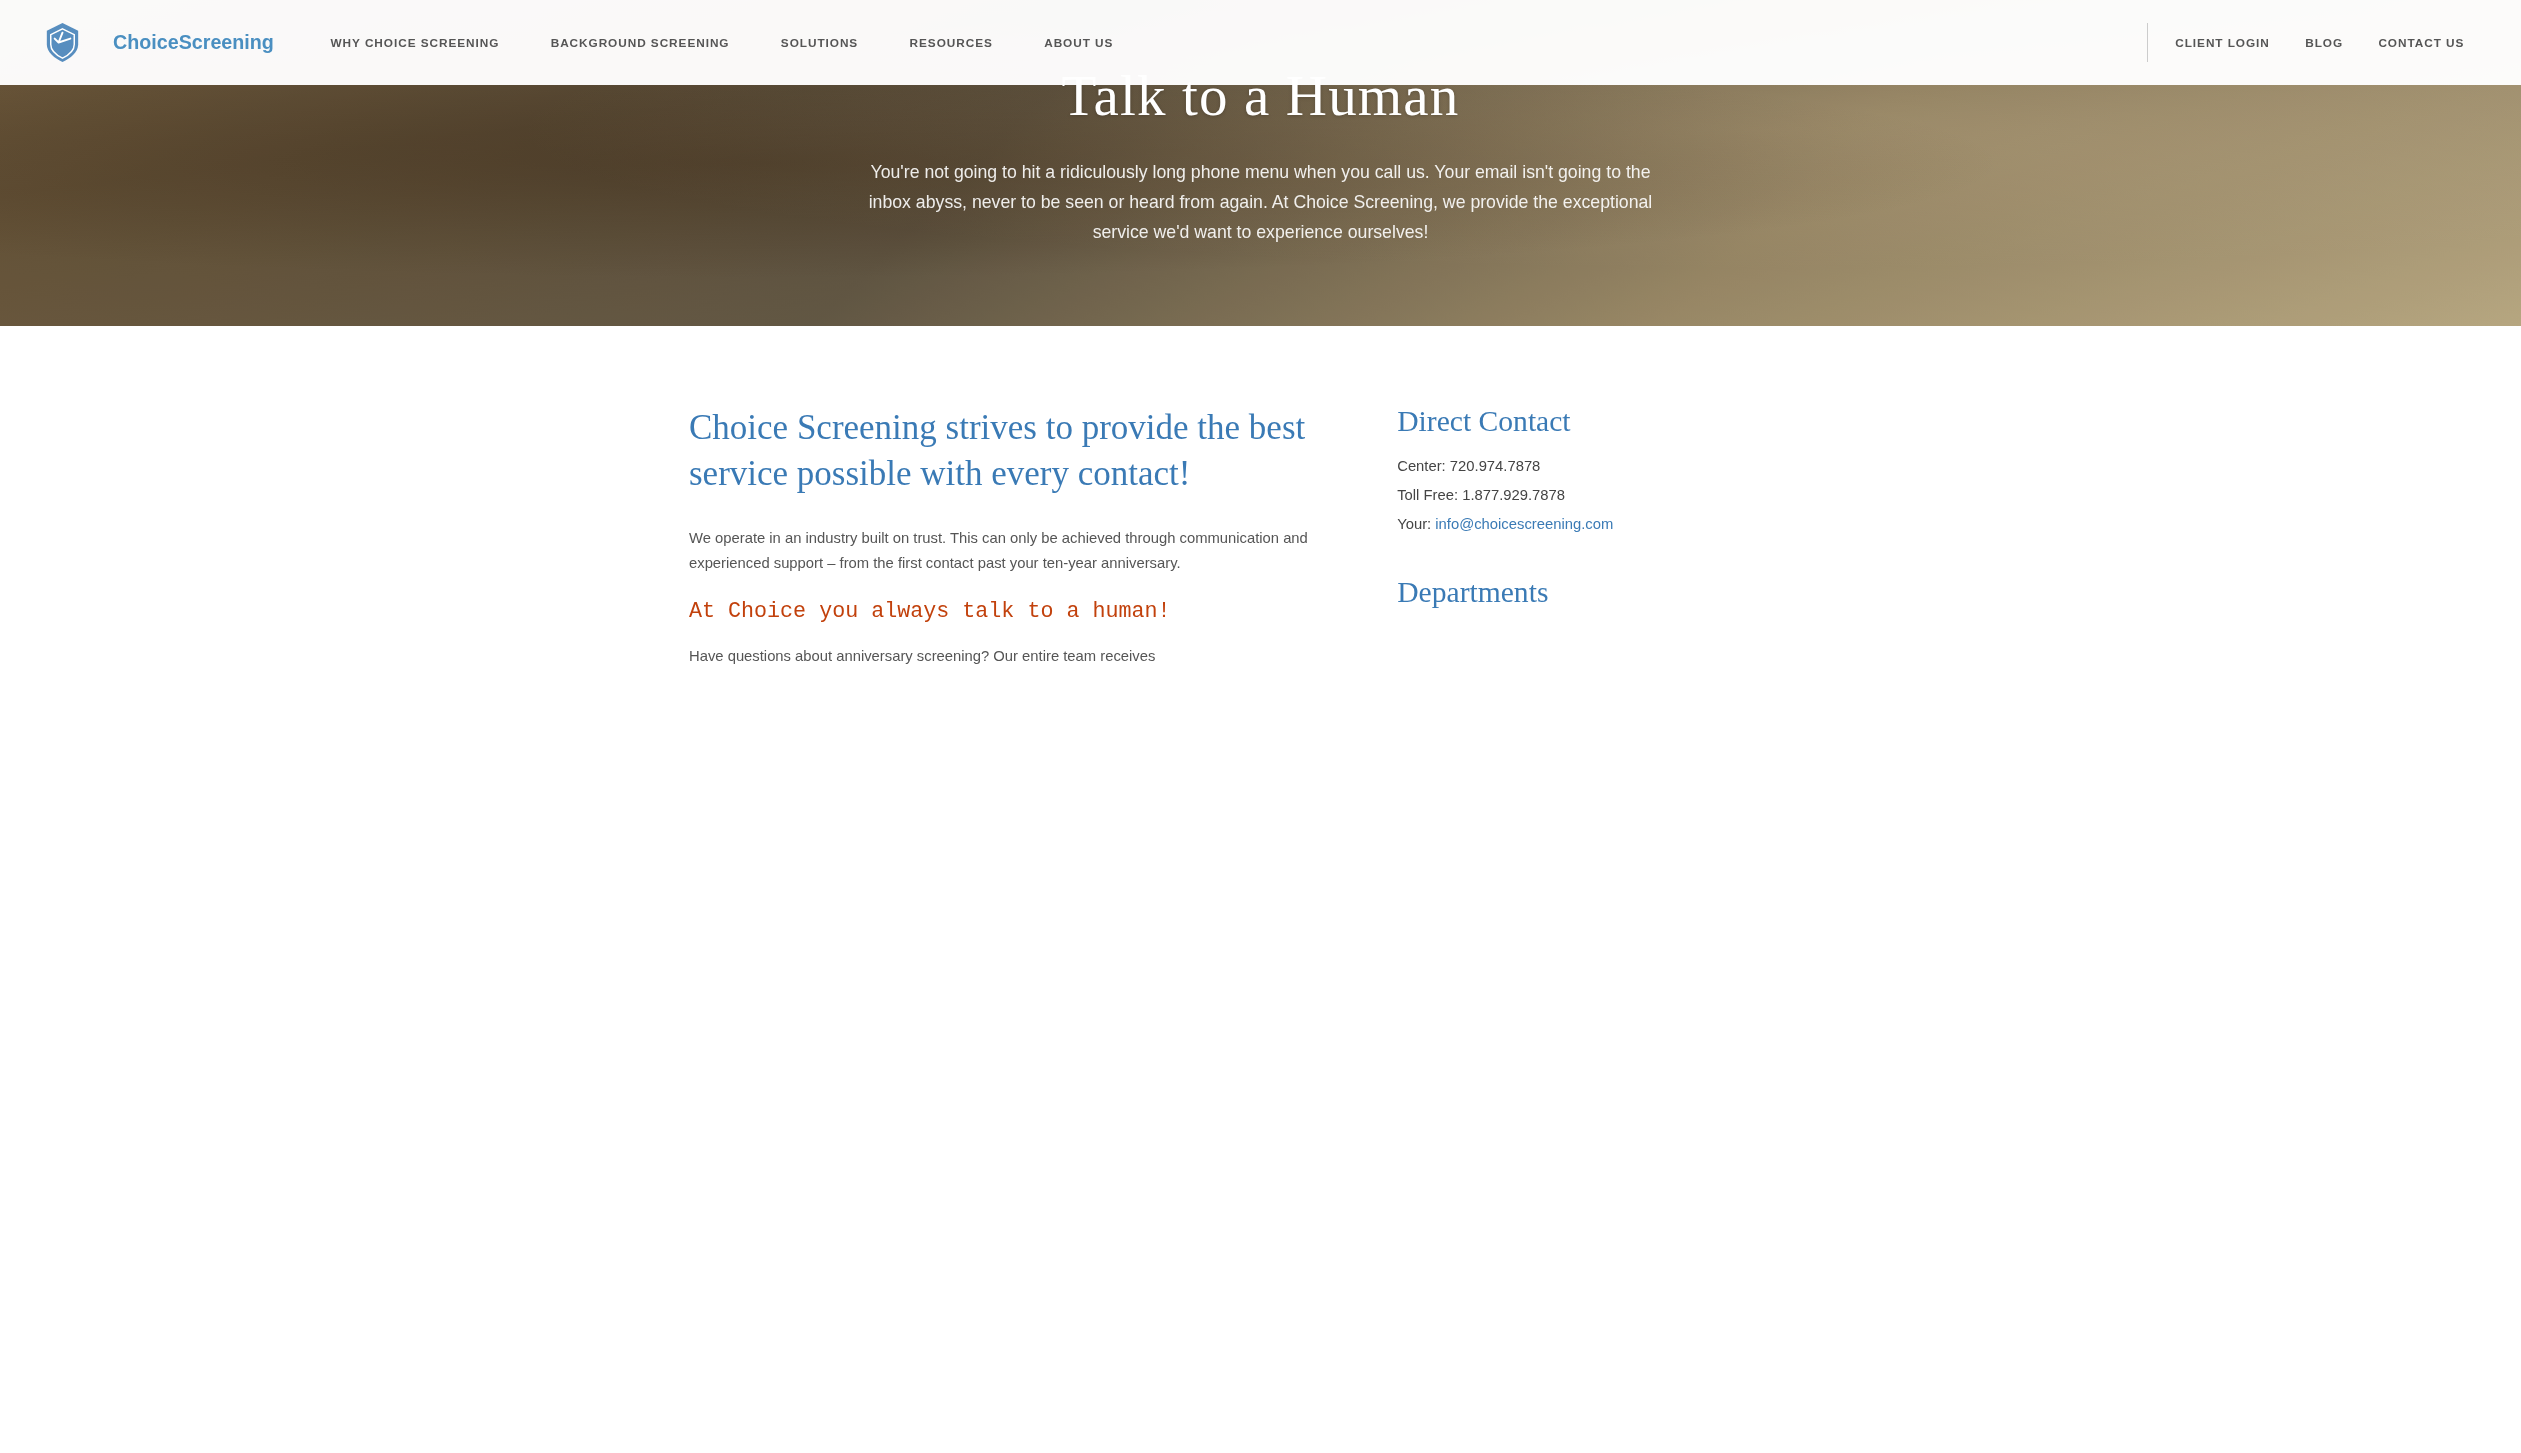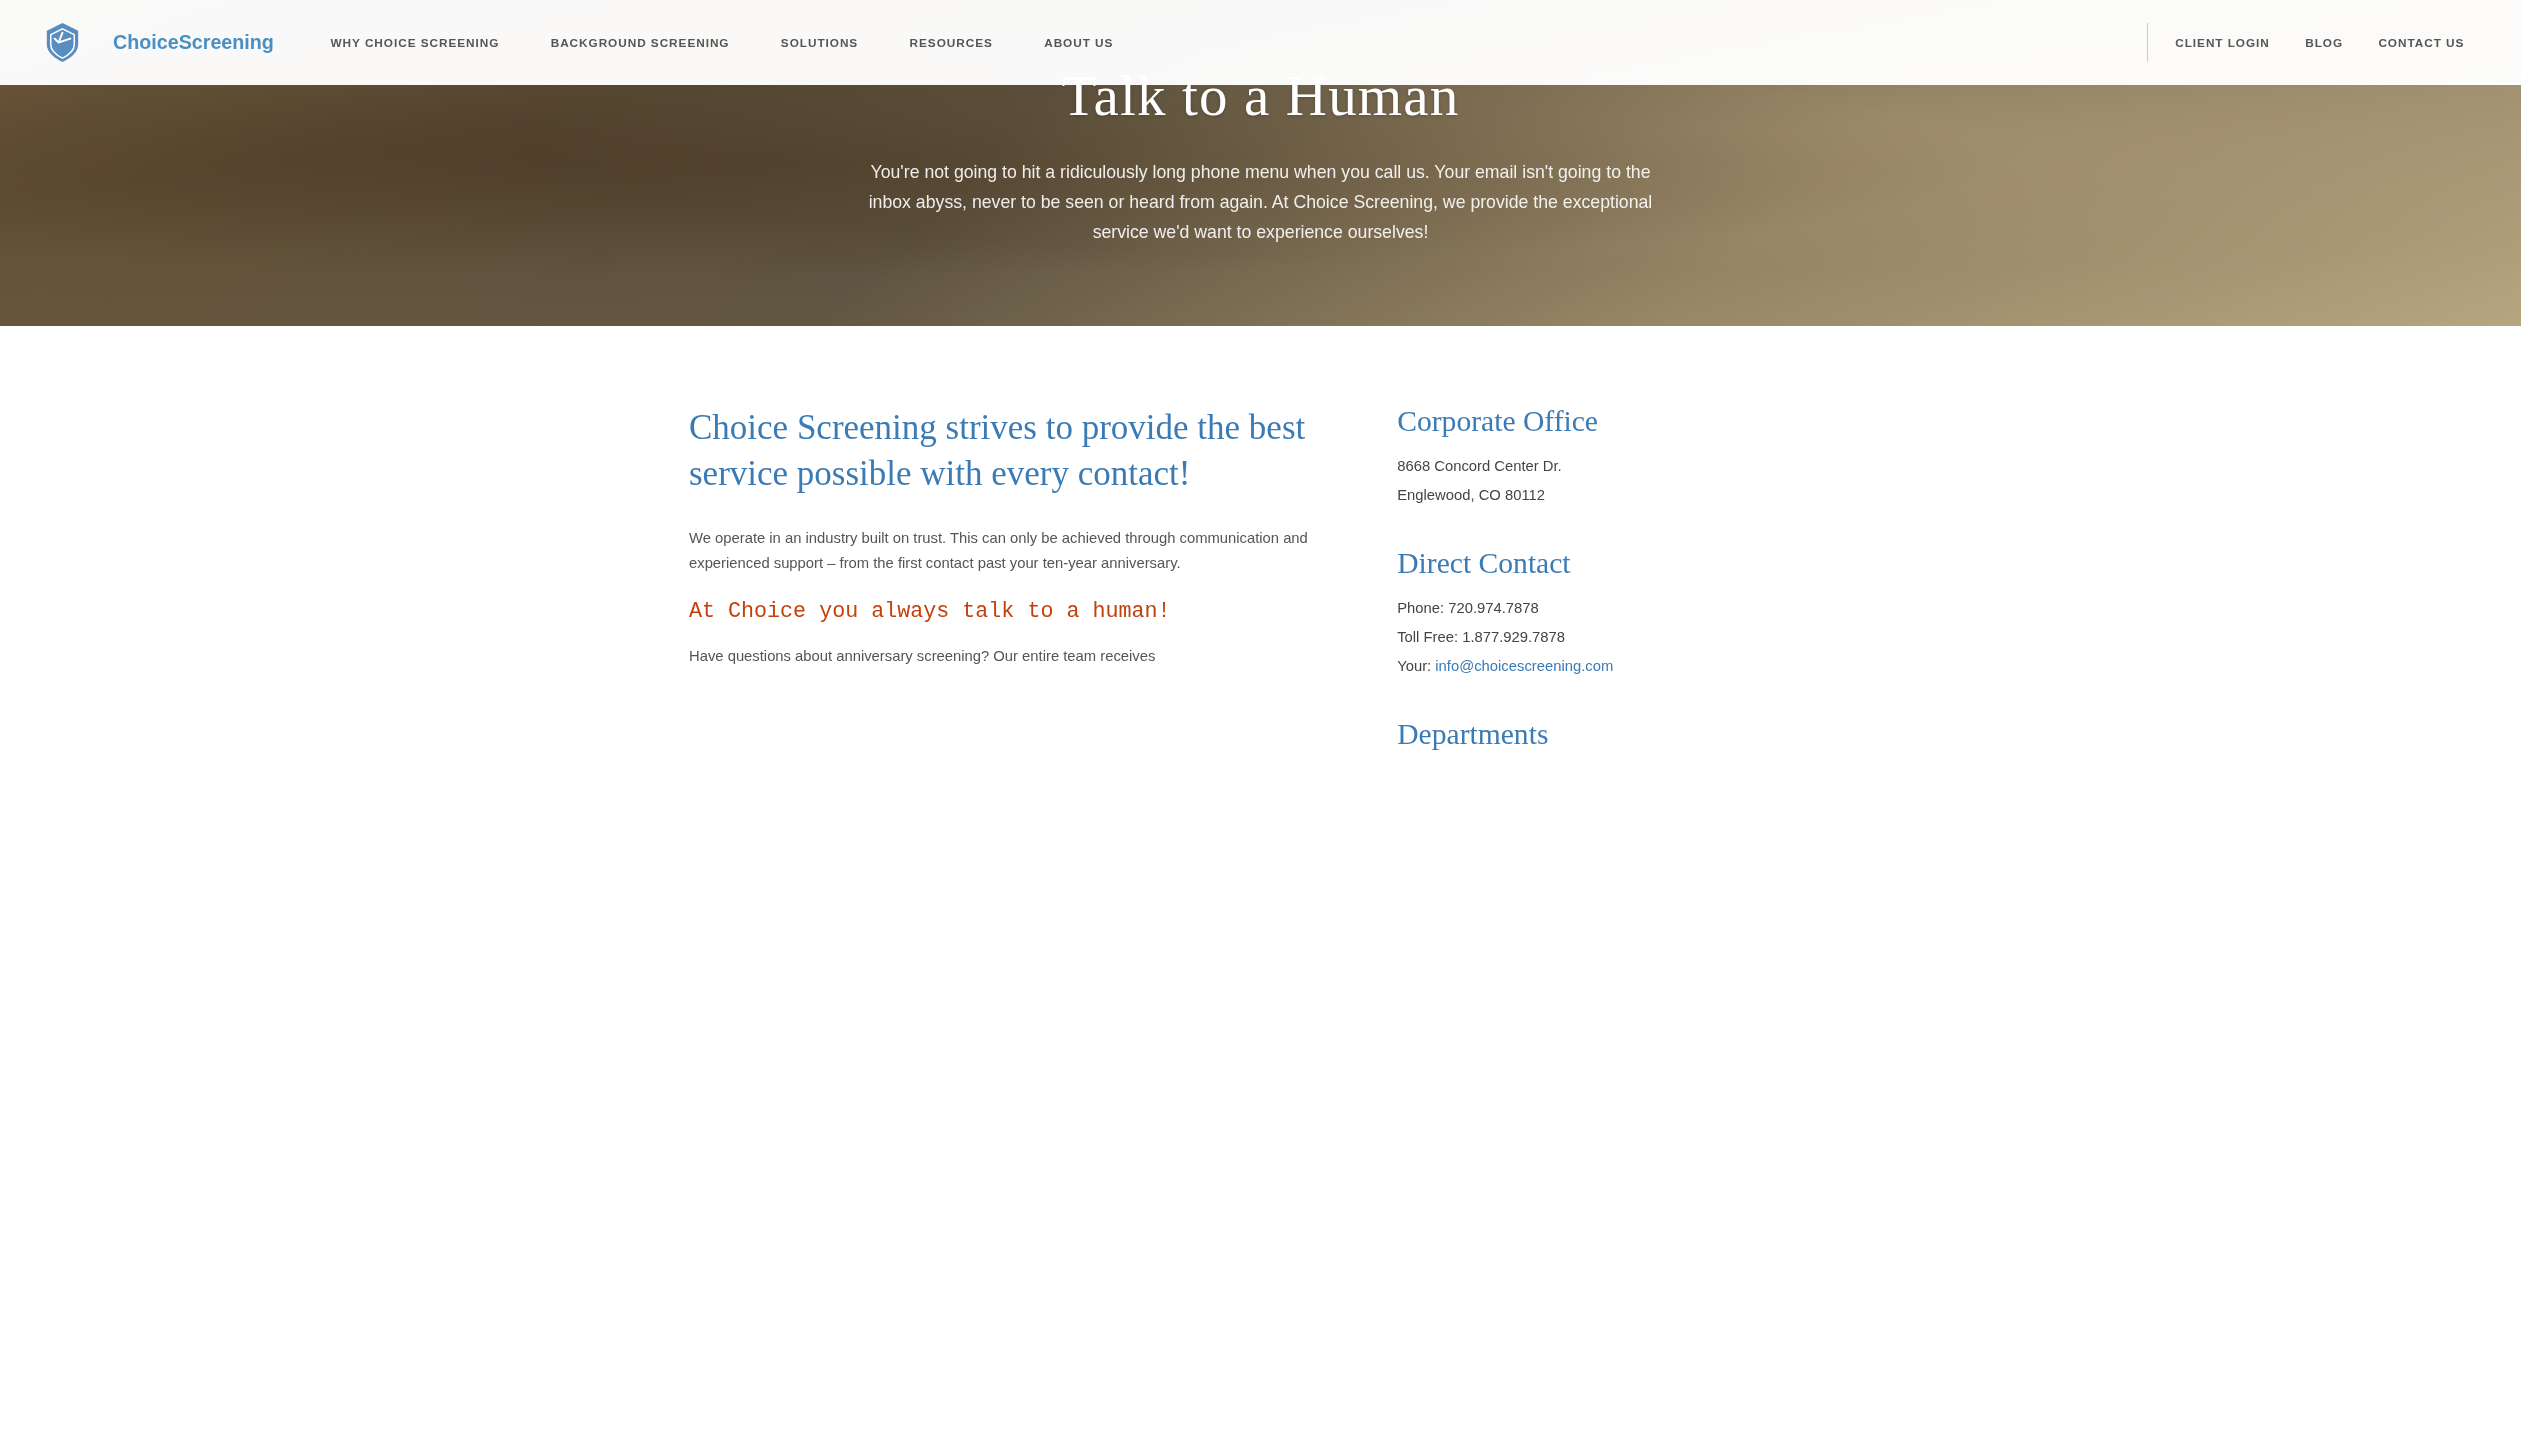--- a/index.html
+++ b/index.html
@@ -254,29 +254,24 @@
 
   <div class="content-left">
     <h2>Choice Screening strives to provide the best service possible with every contact!</h2>
     <p>We operate in an industry built on trust. This can only be achieved through communication and experienced support – from the first contact past your ten-year anniversary.</p>
     <h3>At Choice you always talk to a human!</h3>
     <p>Have questions about anniversary screening? Our entire team receives</p>
   </div>
 
   <div class="content-right">
 
-    <div class="contact-block contact-section">
-      <h3>Corporate Office</h3>
-      <p>8668 Concord Center Dr.</p>
-      <p>Englewood, CO 80112</p>
-    </div>
 
     <div class="contact-block contact-section">
       <h3>Direct Contact</h3>
-      <p>Phone: 720.974.7878</p>
+      <p>Center: 720.974.7878</p>
       <p>Toll Free: 1.877.929.7878</p>
       <p>
         <span>Your: </span><a href="mailto:info@choicescreening.com">info@choicescreening.com</a>
       </p>
     </div>
 
     <div class="contact-section">
       <h3 class="departments-title">Departments</h3>
     </div>
   </div>

